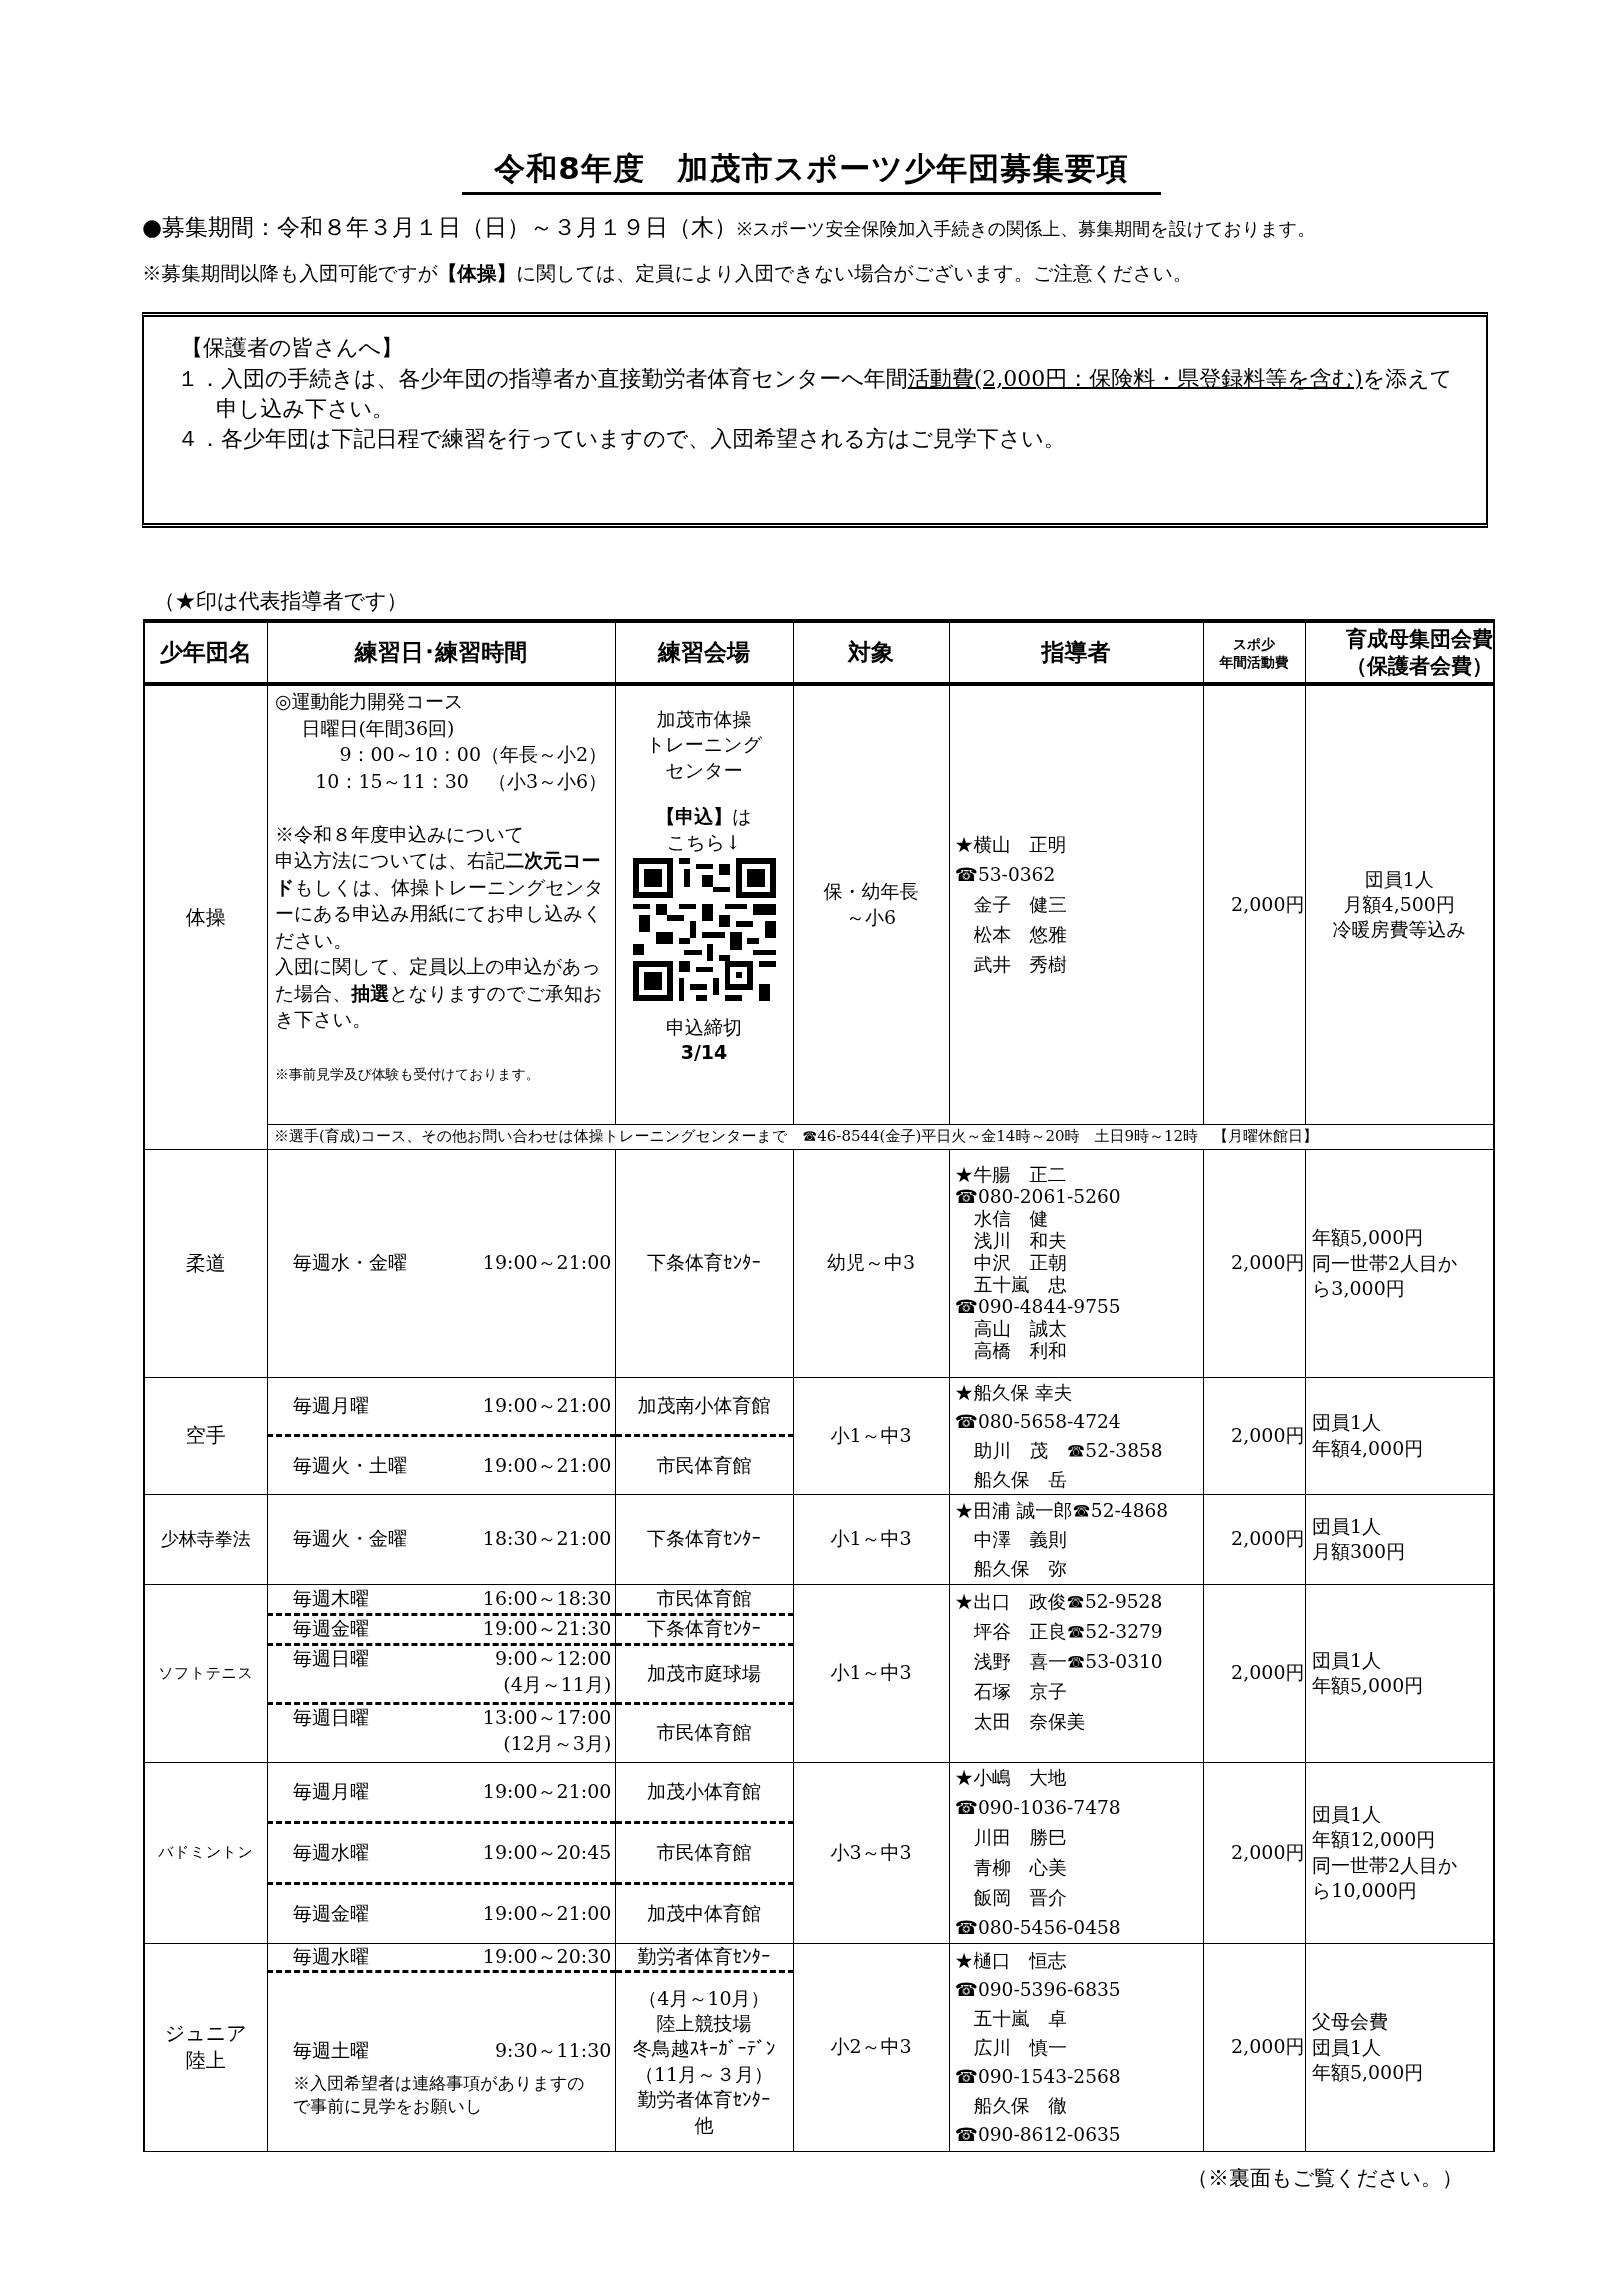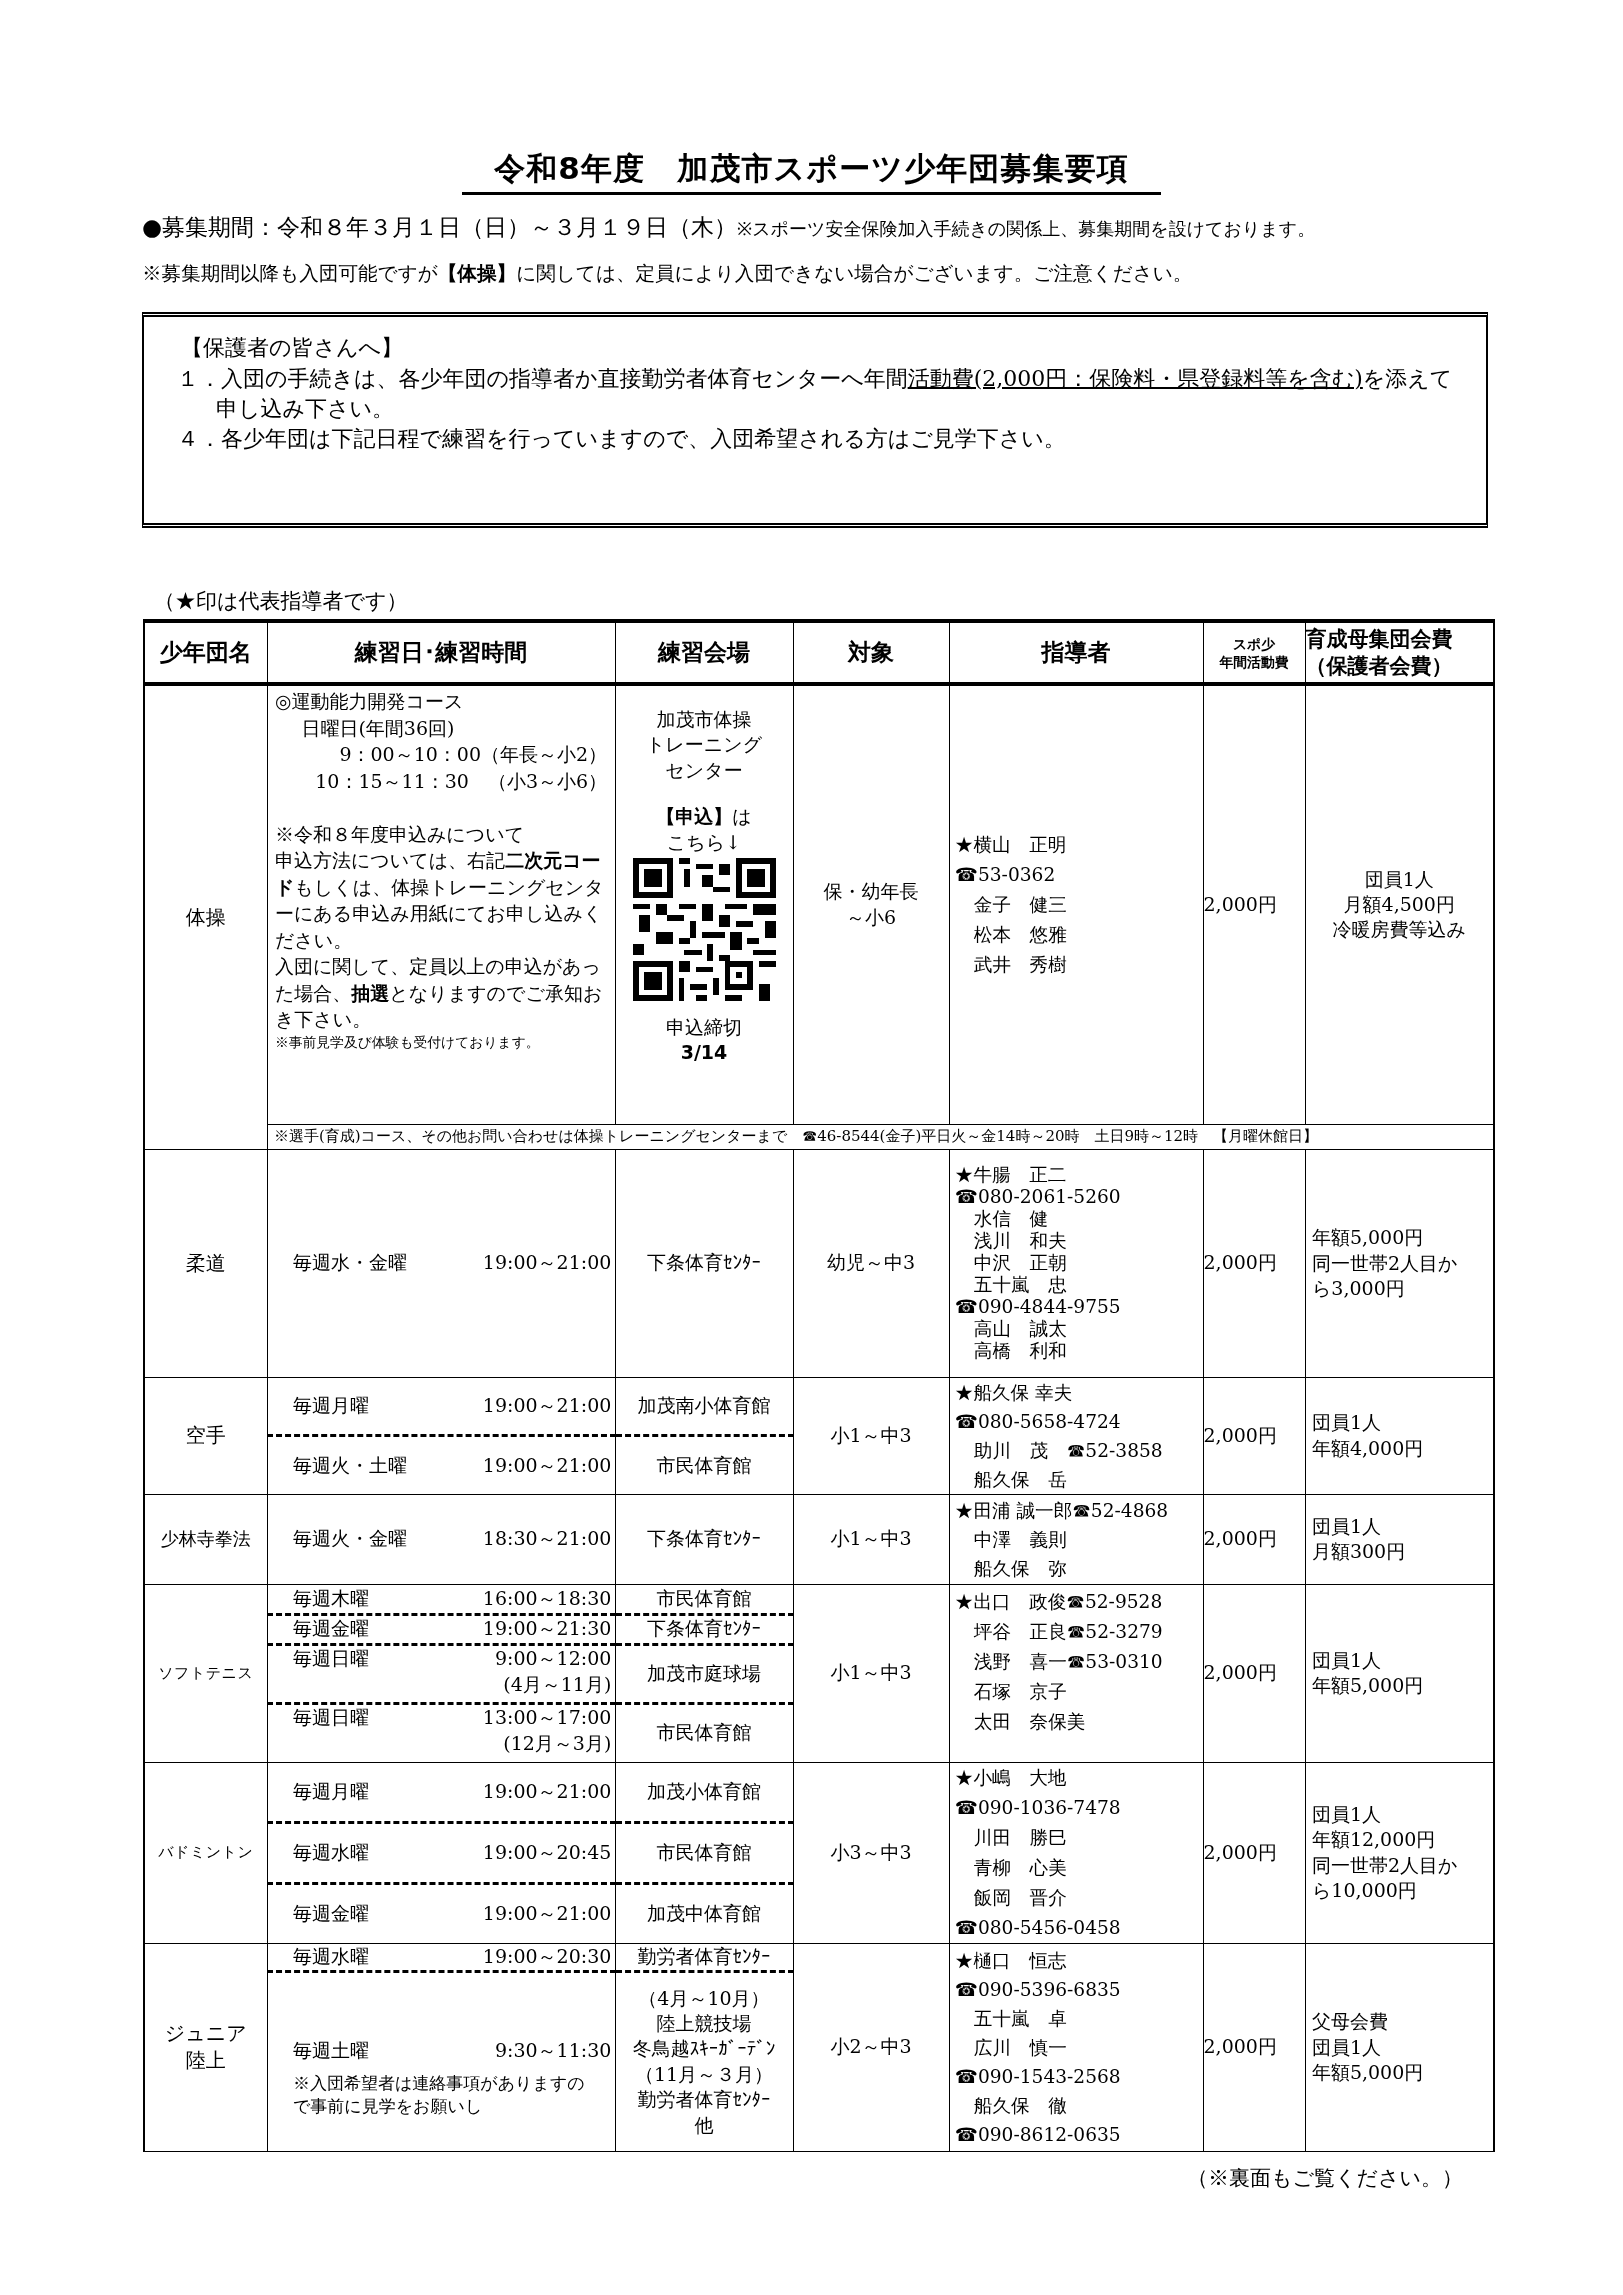--- a/index.html
+++ b/index.html
@@ -54,26 +54,26 @@
   .outer-right { border-right: 2.7px solid #000 !important; }
   .last > td { border-bottom: 4.8px solid #000; }
   .c { text-align: center; }
   .team { text-align: center; font-size: 20px; }
   .team.narrow { font-size: 15px; letter-spacing: 0.5px; }
   .sched { padding: 0 3.2px 0 25.4px !important; }
   .sched-row { display: flex; justify-content: space-between; align-items: center; height: 100%; }
   .dash-bottom { border-bottom: 3.2px dashed #000 !important; }
   .coach { padding-left: 5.3px !important; line-height: 30px; font-size: 18.6px; white-space: nowrap; }
   .coach .indent { padding-left: 19px; }
-  .fee { text-align: left; font-size: 19px; }
+  .fee { text-align: right; font-size: 19px; }
   .parent { padding-left: 6.4px !important; font-size: 19px; line-height: 25.4px; }
   .gym-course { padding: 2.1px 5.3px 2.1px 7.4px !important; font-size: 19px; line-height: 26.5px; vertical-align: top !important; }
   .gym-course .ind1 { padding-left: 26.5px; }
   .gym-course .ind2 { text-align: right; padding-right: 2.1px; }
-  .gym-course .tiny { font-size: 13.8px; line-height: 19px; }
+  .gym-course .tiny { font-size: 13.8px; line-height: 19px; margin-top: 32px; }
   .gym-venue { text-align: center; font-size: 19px; line-height: 25.4px; vertical-align: top !important; padding-top: 21px !important; }
   .qr { width: 143px; height: 143px; margin: 3.2px auto; display: block; }
   .gym-footer td { font-size: 15px; padding: 2.1px 6.4px !important; border-top: 3.2px dashed #000; }
   .footer-note { position: absolute; top: 2164px; left: 1187px; font-size: 21px; }
 </style>
 </head>
 <body>
 
 <div class="title">
   <span>令和8年度　加茂市スポーツ少年団募集要項</span>

